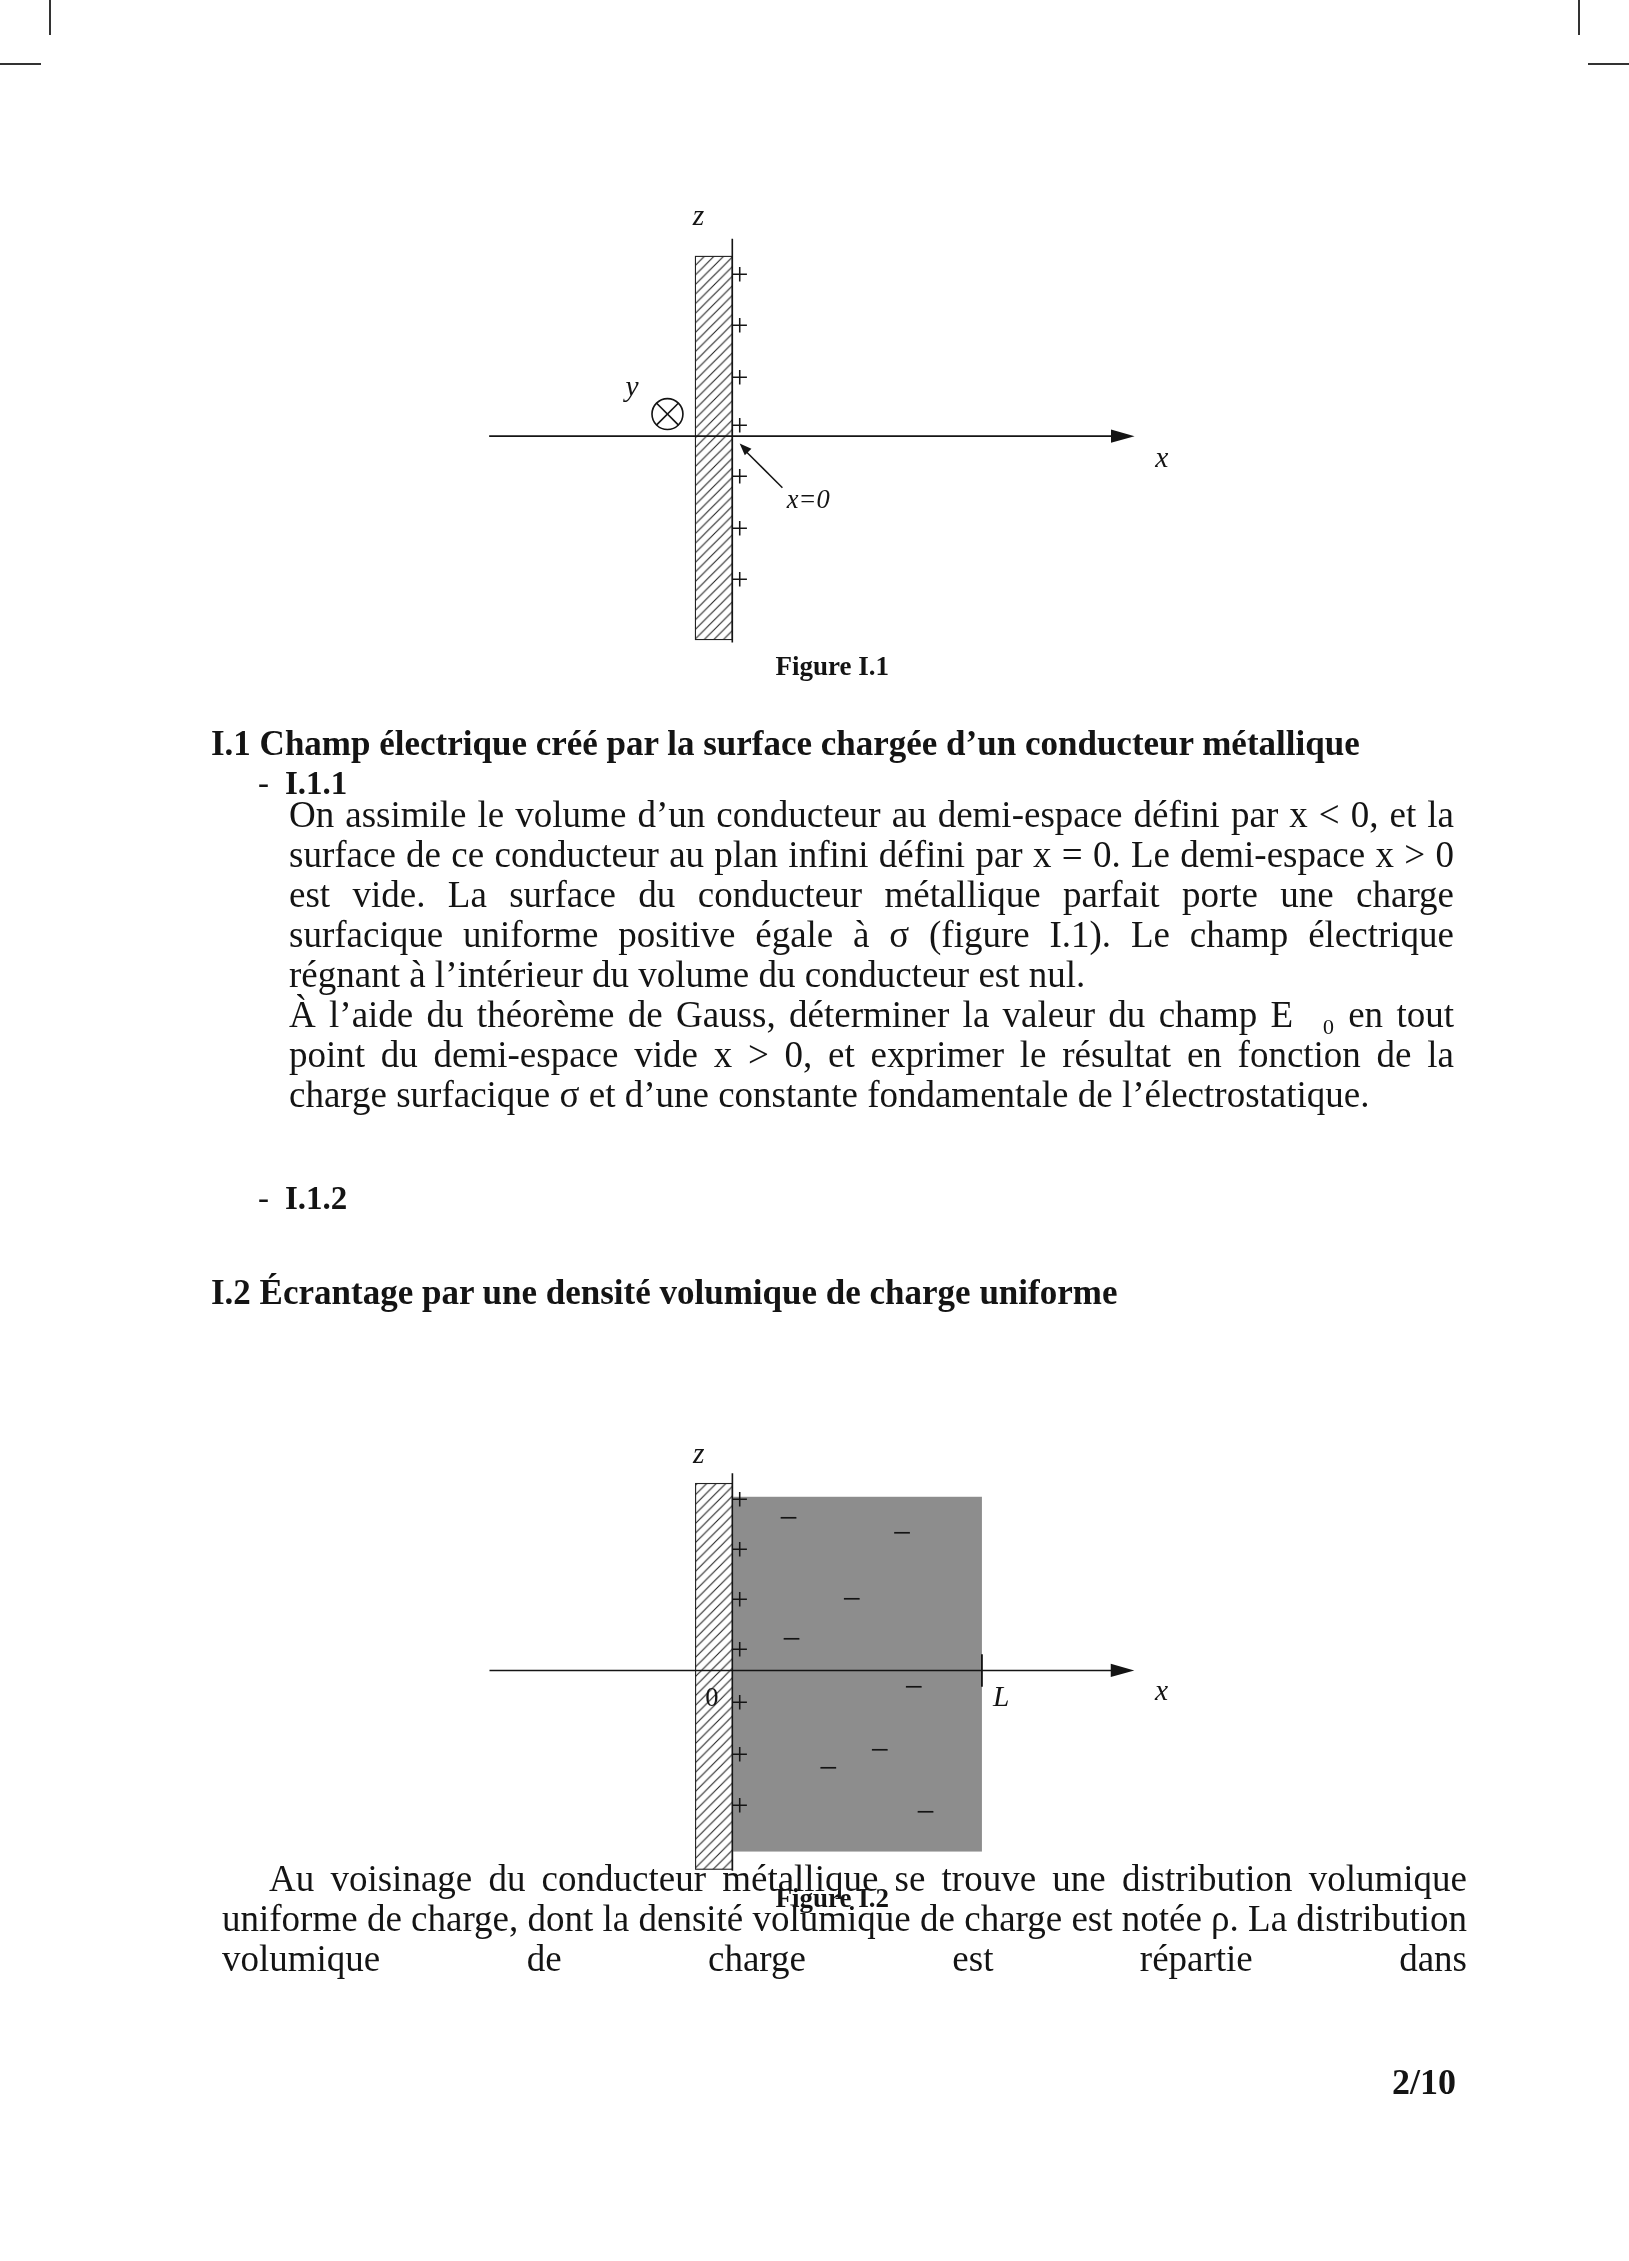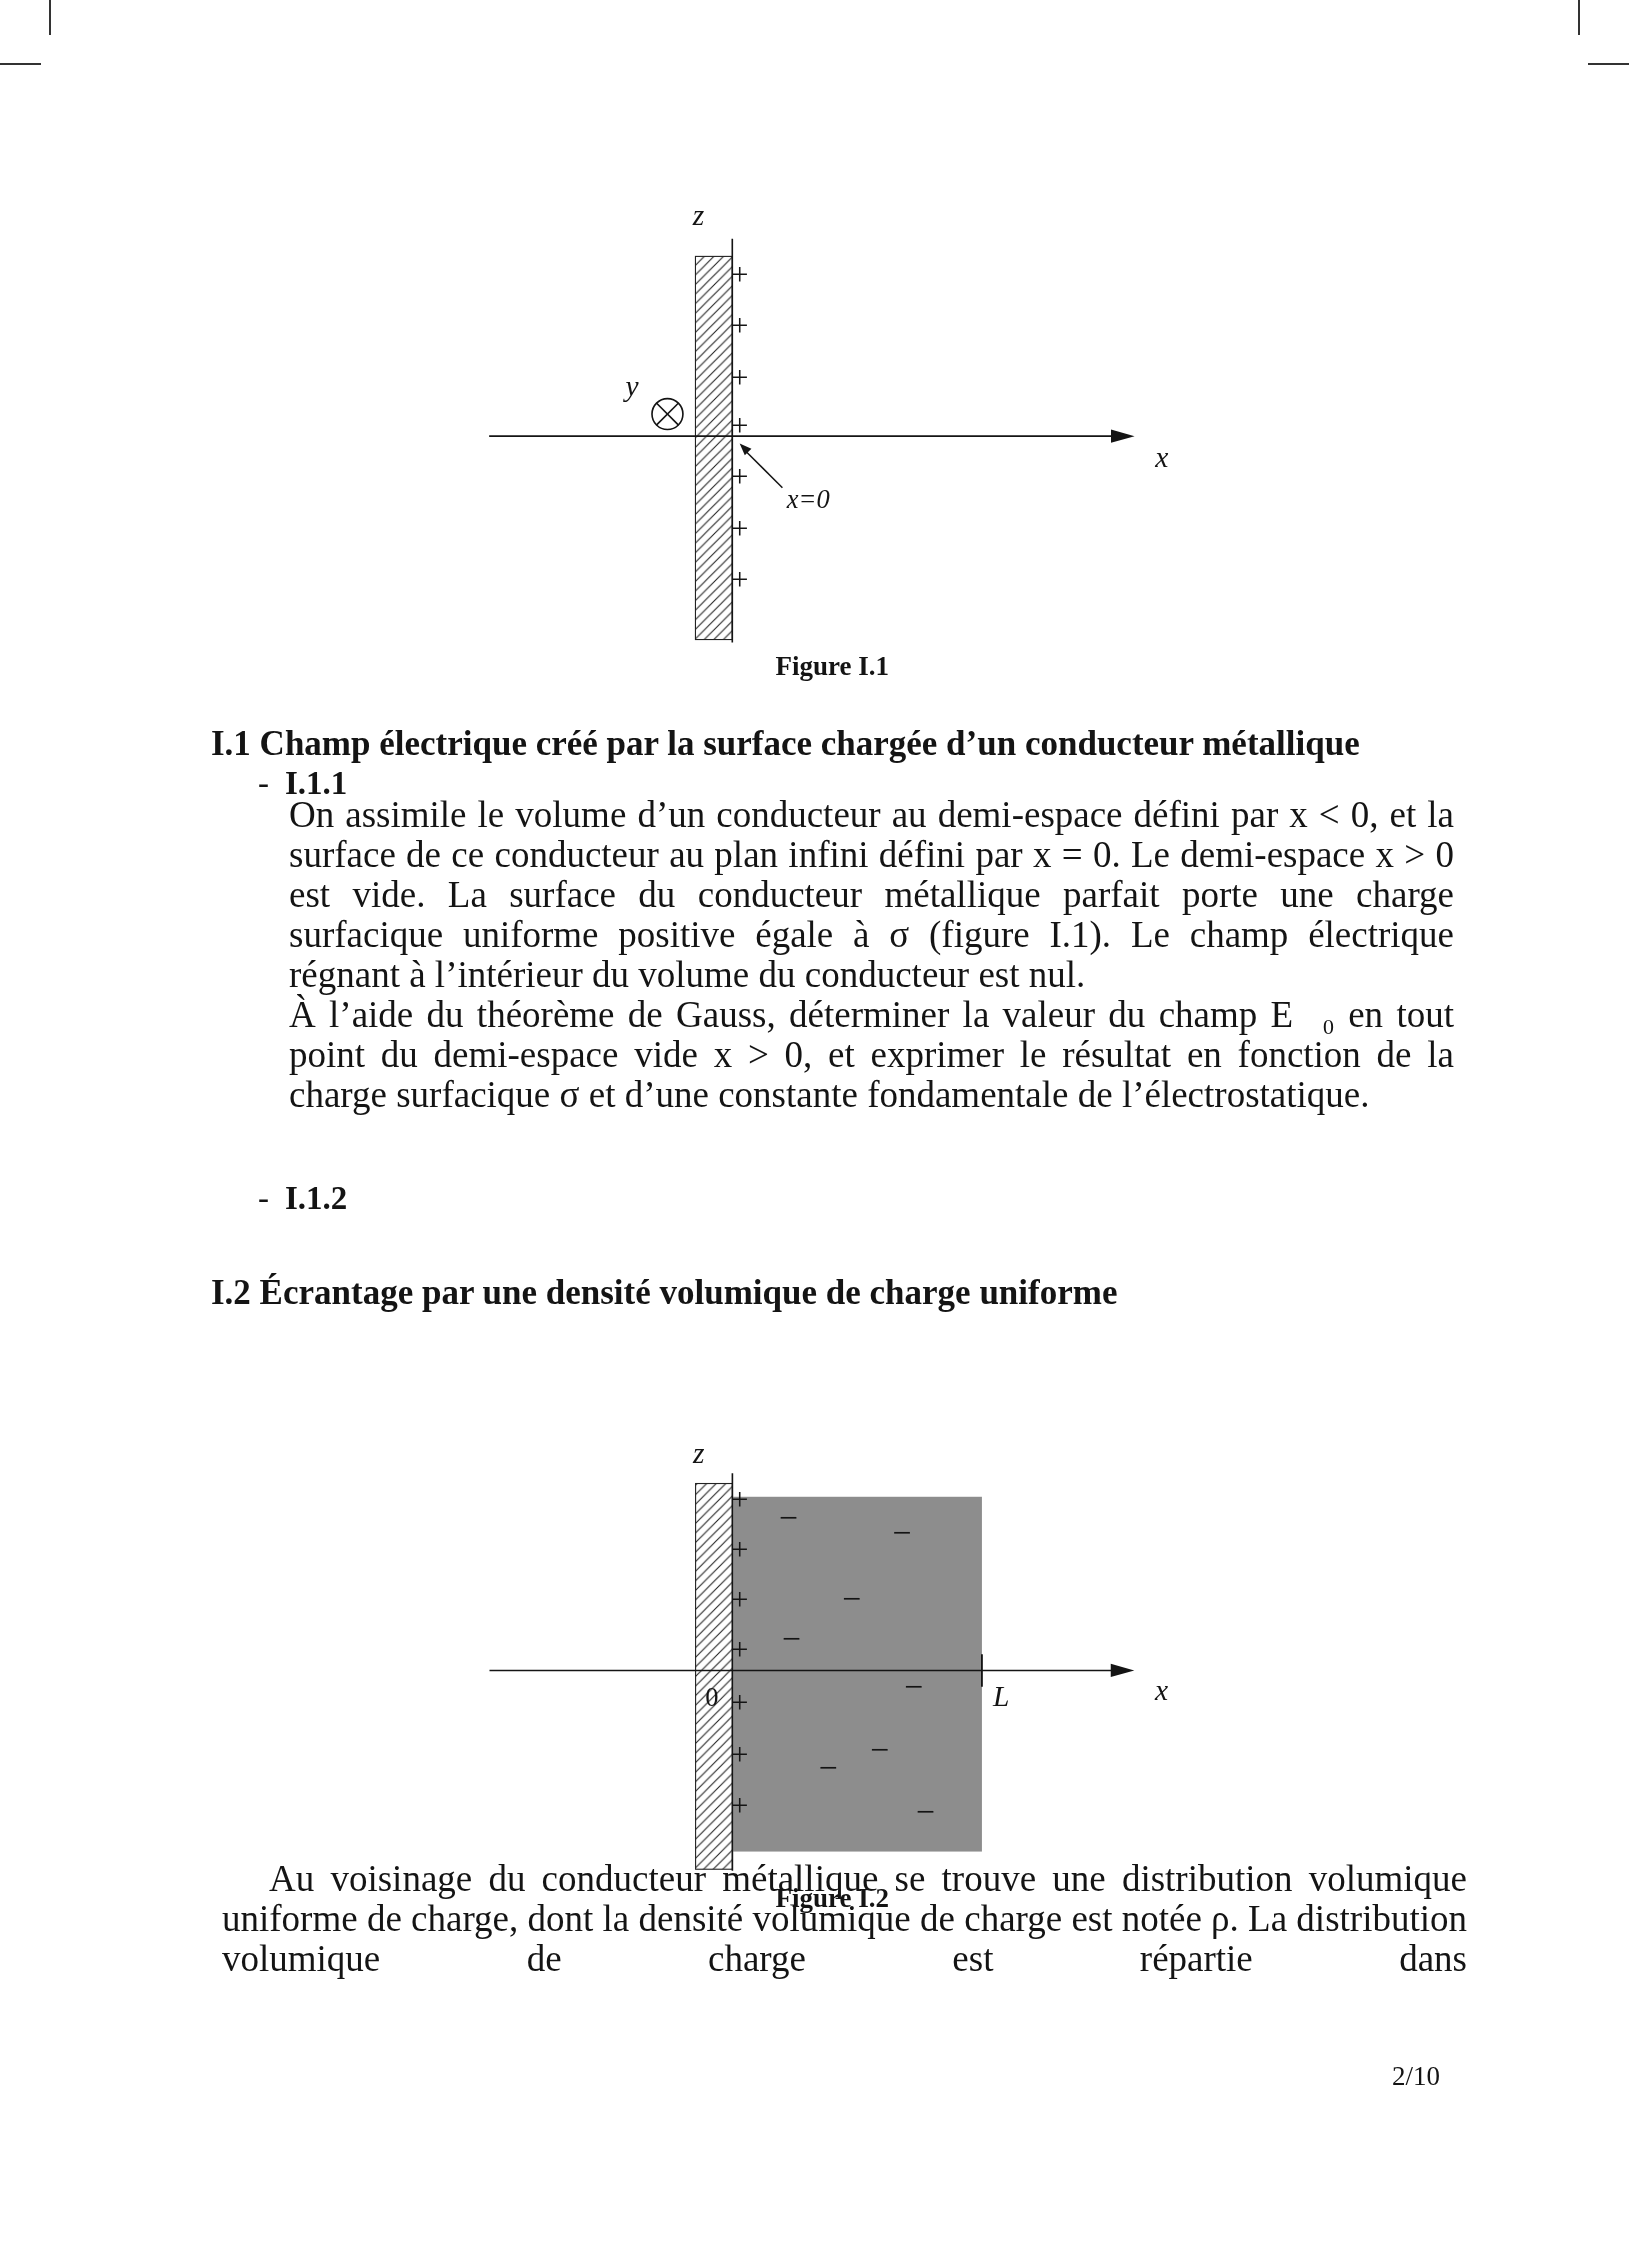--- a/index.html
+++ b/index.html
@@ -15,21 +15,21 @@
   }
   .heading { position:absolute; font-weight:bold; font-size:35px; line-height:37px; white-space:nowrap; }
   .item-head { position:absolute; font-size:33px; line-height:37px; }
   .item-head .dash { display:inline-block; margin-right:16px; }
   .item-head .item-label { font-weight:bold; }
   .caption {
     position:absolute; left:17.7px; width:1629px; text-align:center;
     font-weight:bold; font-size:27px;
   }
   .para-block { position:absolute; }
-  .page-number { position:absolute; font-weight:normal; font-size:27px; }
+  .page-number { position:absolute; font-weight:bold; font-size:36px; }
   .last-justify { text-align-last: justify; }
   .indent-first { text-indent:47px; }
   svg text { font-family:"Liberation Serif","DejaVu Serif",serif; fill:#141414; }
   svg text.math { font-style:italic; font-size:40px; }
   svg text.small-math { font-style:italic; font-size:36px; }
   svg text.roman { font-style:normal; font-size:36px; }
   svg text.charge { font-size:42px; font-style:normal; }
   svg text.charge-minus { font-size:46px; font-style:normal; }
 </style>
 </head>

